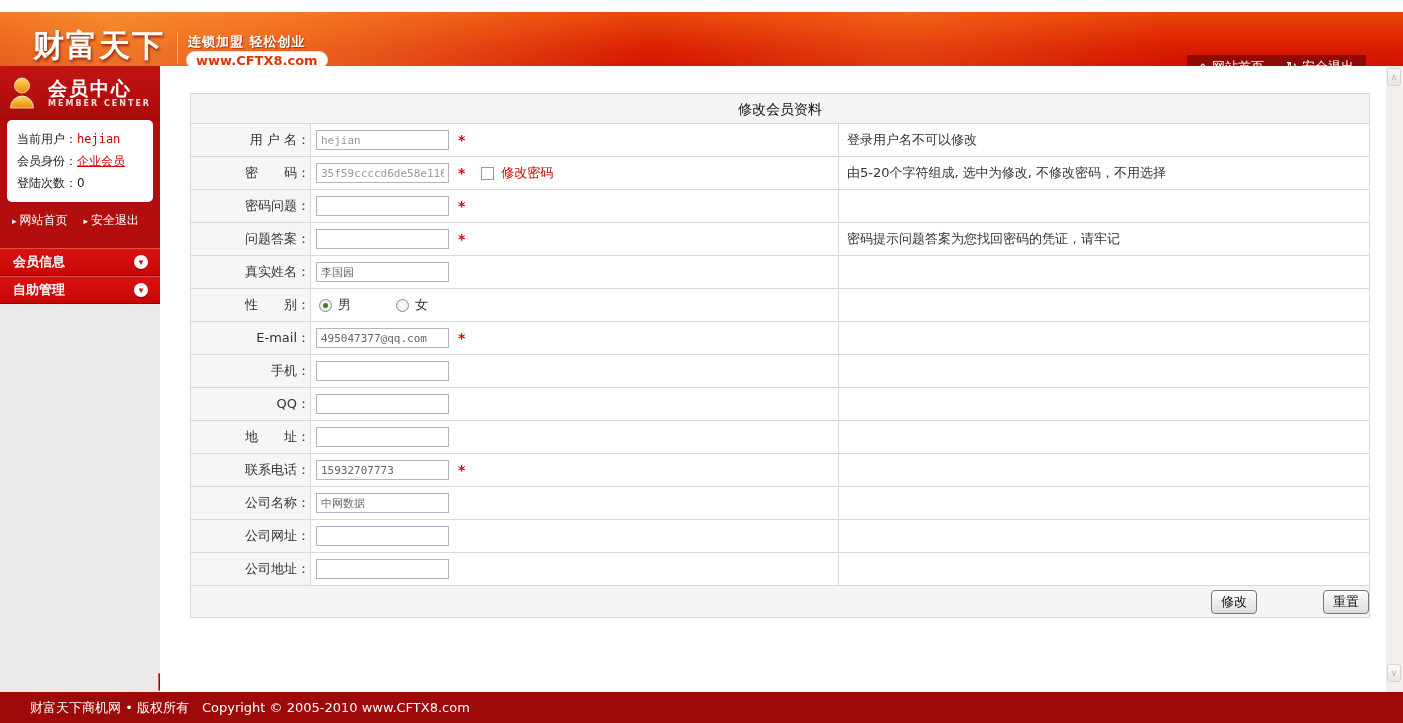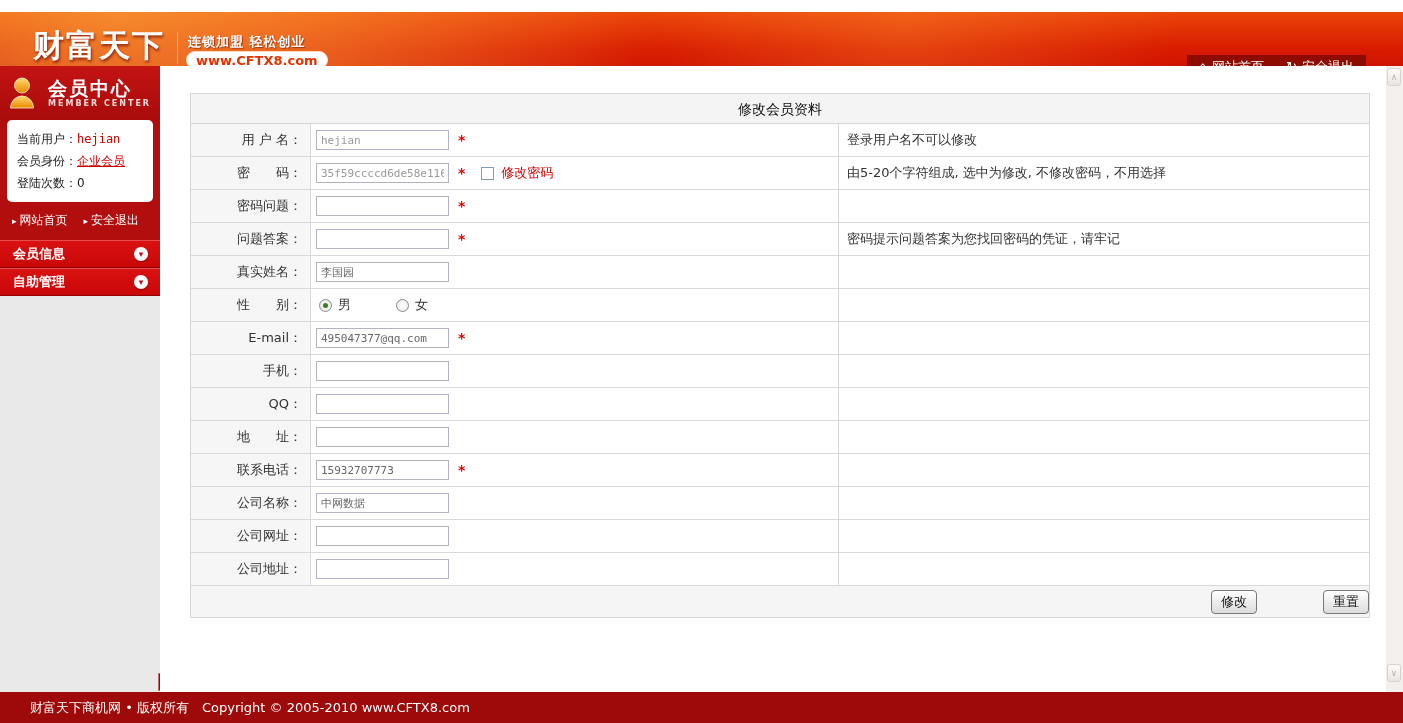--- a/index.html
+++ b/index.html
@@ -35,21 +35,21 @@
   }
   .header-nav {
     position:absolute; right:37px; bottom:0; height:23px;
     background:#8e0b02; display:flex; align-items:center; padding:0 12px; gap:22px;
   }
   .hnav-btn { display:flex; align-items:center; gap:5px; color:#fff; font-size:13px; cursor:pointer; white-space:nowrap; }
   .hnav-icon { font-size:13px; line-height:1; color:#fff; }
 
   
   .sidebar { position:absolute; left:0; top:66px; width:160px; height:626px; background:#e9e9e9; }
-  .side-top { background:#b30e0e; padding-bottom:2px; }
+  .side-top { background:#b30e0e; padding-bottom:10px; }
   .side-head { height:54px; display:flex; align-items:center; padding-left:9px; background:linear-gradient(#c41313,#a80b0b); }
   .side-titles { margin-left:7px; }
   .side-title { font-size:19px; font-weight:bold; color:#fff; letter-spacing:2px; line-height:21px; }
   .side-sub { font-size:8px; color:#ffd9d9; letter-spacing:2px; font-weight:bold; }
   .user-box {
     margin:0 7px 6px 7px; background:#fff; border-radius:5px;
     padding:8px 10px; font-size:12px; color:#222; line-height:22px;
   }
   .user-box .lbl { color:#222; }
   .val-user { color:#c00; font-family:"DejaVu Sans Mono", monospace; }
@@ -96,21 +96,21 @@
     position:absolute; left:30px; top:27px; width:1180px;
     border:1px solid #d8d8d8; background:#fff;
   }
   .form-title {
     height:30px; line-height:30px; text-align:center; font-weight:normal;
     font-size:14px; color:#111; background:#f4f4f4; border-bottom:1px solid #d8d8d8;
   }
   .form-row { display:flex; height:33px; border-bottom:1px solid #d8d8d8; }
   .cell-label {
     width:120px; background:#f6f6f6; border-right:1px solid #d8d8d8;
-    display:flex; align-items:center; justify-content:flex-end; padding-right:8px;
+    display:flex; align-items:center; justify-content:flex-end; 
     color:#333; font-size:13px; white-space:pre;
   }
   .cell-input { width:528px; border-right:1px solid #d8d8d8; display:flex; align-items:center; padding-left:5px; }
   .cell-help { flex:1; display:flex; align-items:center; padding-left:8px; color:#333; font-size:13px; }
   input.txt {
     width:133px; height:20px; border:1px solid #b3b3c6; background:#fff;
     font-family:"DejaVu Sans Mono", monospace; font-size:11px; color:#666; padding:1px 4px;
   }
   input.txt.disabled { color:#999; }
   .req { color:#e00000; margin-left:9px; font-weight:bold; font-size:14px; }

